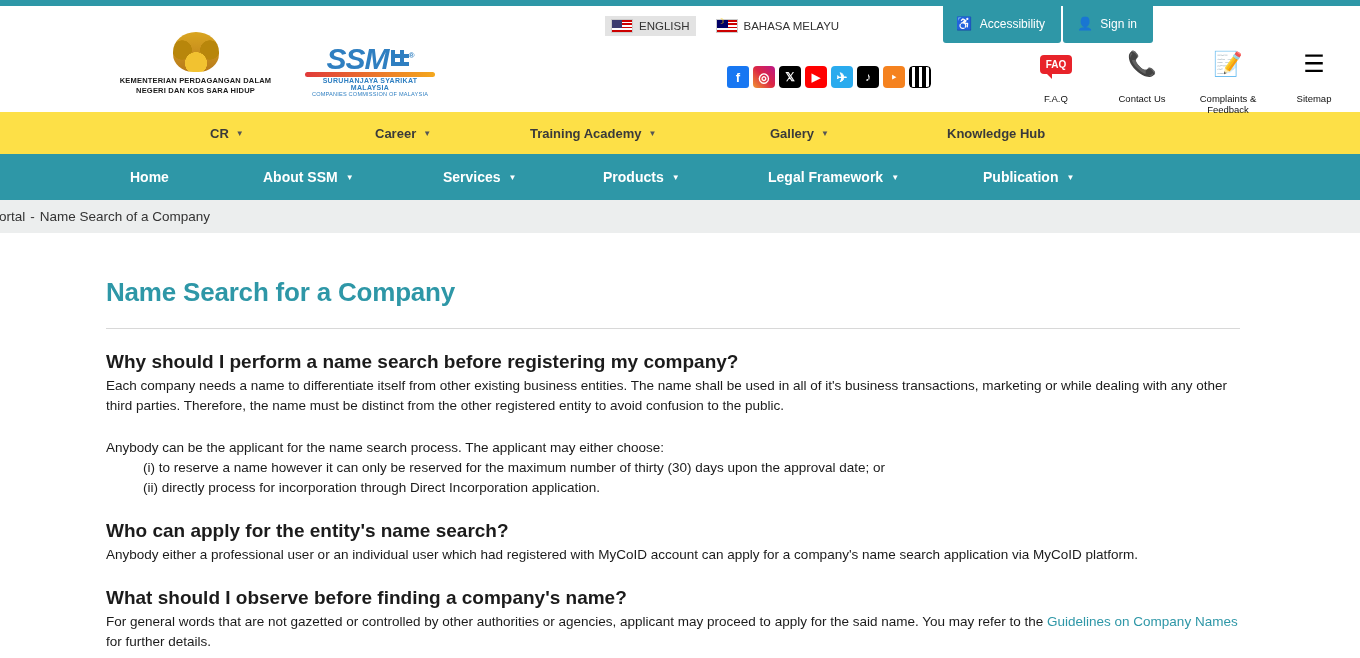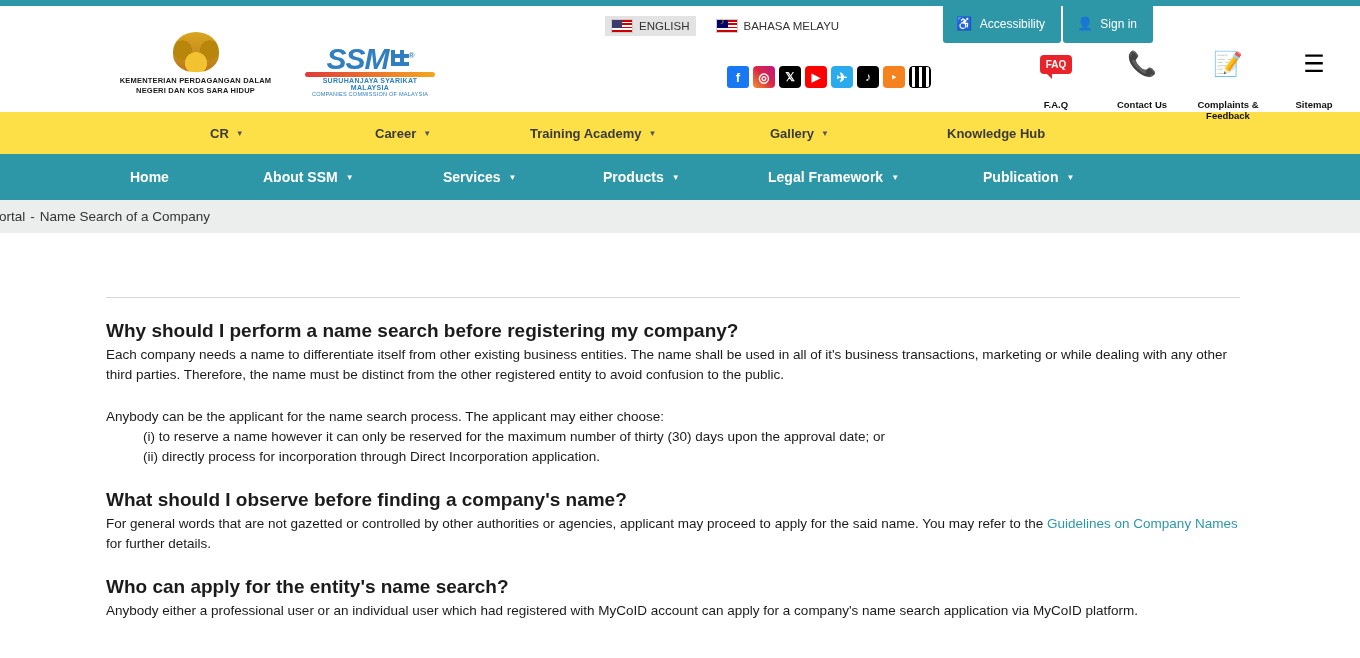--- a/index.html
+++ b/index.html
@@ -160,21 +160,21 @@
     background-size: 7px 7px; border:1px solid #000; }
 
   
   .quick-links {
     position: absolute;
     right: 14px; top: 40px;
     display: flex; gap: 22px; align-items: flex-start;
   }
   .ql { width: 64px; text-align: center; cursor: pointer; }
   .ql .glyph { height: 36px; display:flex; align-items:center; justify-content:center; }
-  .ql .lbl { font-size: 9.5px; color: #111; line-height: 1.15; margin-top: 18px; font-weight: 700;}
+  .ql .lbl { font-size: 9.5px; color: #111; line-height: 1.15; margin-top: 12px; font-weight: 400;}
   .faq-bubble {
     background:#e8232a; color:#fff; font-size:10px; font-weight:800;
     padding:4px 6px; border-radius:4px; position:relative;
   }
   .faq-bubble::after {
     content:""; position:absolute; left:6px; bottom:-5px;
     border-left:6px solid transparent; border-top:6px solid #e8232a;
   }
 
   
@@ -377,37 +377,38 @@
   </div>
 </div>
 
 <div class="crumb">
   <a href="#" style="margin-left:-10px;">Portal</a>
   <span class="sep">-</span>
   <span>Name Search of a Company</span>
 </div>
 
 <div class="content">
+  <div class="page-title">Name Search for a Company</div>
   <div class="rule"></div>
 
   <div class="qa">
     <div class="q">Why should I perform a name search before registering my company?</div>
     <div class="a">Each company needs a name to differentiate itself from other existing business entities. The name shall be used in all of it's business transactions, marketing or while dealing with any other third parties. Therefore, the name must be distinct from the other registered entity to avoid confusion to the public.</div>
   </div>
 
   <div class="qa">
     <div class="a">
       <span>Anybody can be the applicant for the name search process. The applicant may either choose:</span>
       <span class="sub">(i) to reserve a name however it can only be reserved for the maximum number of thirty (30) days upon the approval date; or</span>
       <span class="sub">(ii) directly process for incorporation through Direct Incorporation application.</span>
     </div>
   </div>
 
   <div class="qa">
+    <div class="q">Who can apply for the entity's name search?</div>
+    <div class="a">Anybody either a professional user or an individual user which had registered with MyCoID account can apply for a company's name search application via MyCoID platform.</div>
+  </div>
+
+  <div class="qa">
     <div class="q">What should I observe before finding a company's name?</div>
     <div class="a"><span>For general words that are not gazetted or controlled by other authorities or agencies, applicant may proceed to apply for the said name. You may refer to the </span><a class="link" href="#">Guidelines on Company Names</a><span> for further details.</span></div>
   </div>
-
-  <div class="qa">
-    <div class="q">Who can apply for the entity's name search?</div>
-    <div class="a">Anybody either a professional user or an individual user which had registered with MyCoID account can apply for a company's name search application via MyCoID platform.</div>
-  </div>
 </div>
 
 </body></html>

